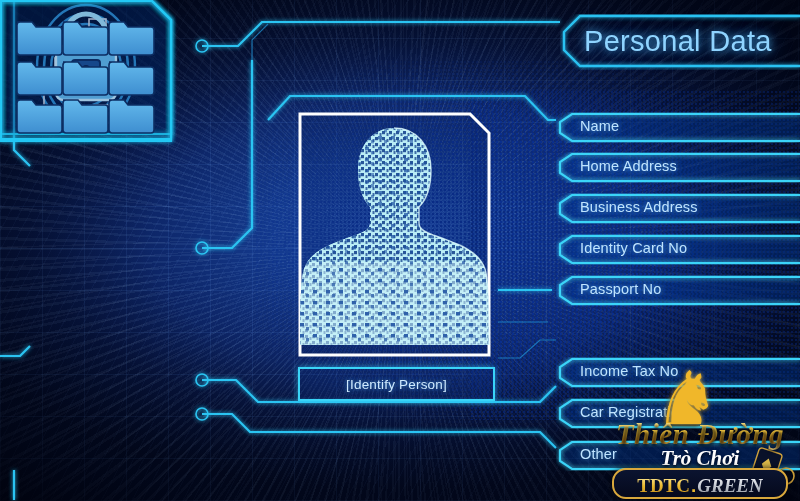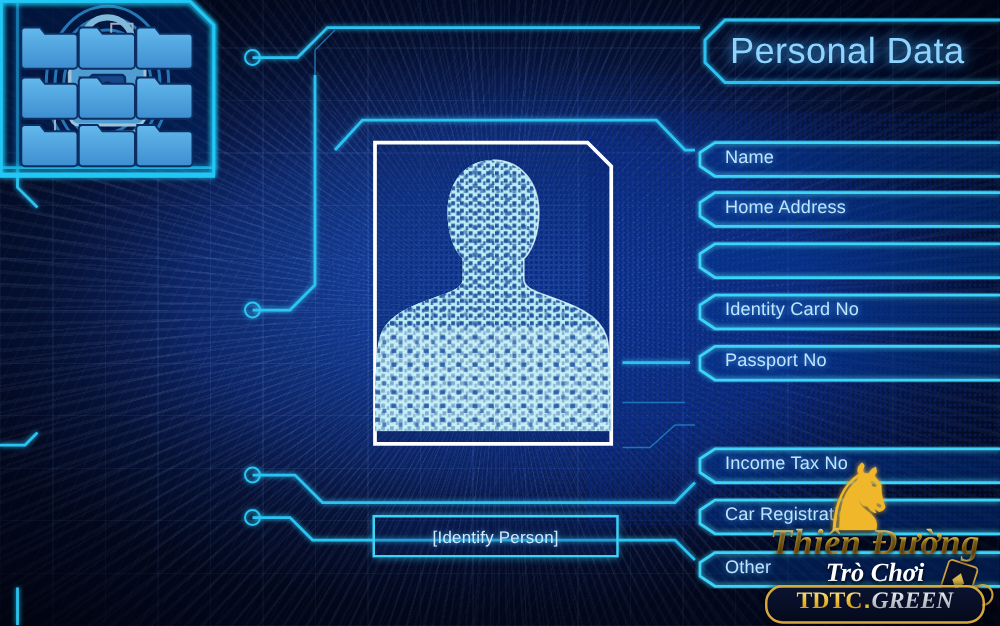--- a/index.html
+++ b/index.html
@@ -54,21 +54,21 @@
   #folder-panel{left:30px;top:342px;width:172px;height:140px;}
 
   .frame-svg{position:absolute;left:0;top:0;overflow:visible;}
 
   
   #person-frame{position:absolute;left:298px;top:112px;width:193px;height:245px;}
   #person-frame .pf-border{position:absolute;inset:0;}
   #identify-box{position:absolute;left:298px;top:367px;width:193px;height:30px;
     border:2px solid #3ad4f8;box-shadow:0 0 6px rgba(58,212,248,.6);
     display:flex;align-items:center;justify-content:center;
-    background:rgba(12,45,120,.25);margin-top:45px;}
+    background:rgba(12,45,120,.25);}
   #identify-box span{color:#cfeaff;font-size:13.5px;letter-spacing:.2px;
     text-shadow:0 0 5px rgba(90,190,255,.8);}
 
   
   #header{position:absolute;left:560px;top:14px;width:240px;height:56px;}
   #header .htext{position:absolute;left:24px;top:11px;color:#8fd4ff;
     font-size:29px;letter-spacing:.3px;
     text-shadow:0 0 9px rgba(80,190,255,.85),0 0 20px rgba(50,140,255,.5);text-align:center;}
 
   
@@ -94,21 +94,21 @@
     background:linear-gradient(180deg,#fff2b0 0%,#f3c63c 40%,#c9891a 70%,#f6dd8a 100%);
     -webkit-background-clip:text;background-clip:text;color:transparent;
     text-shadow:0 2px 3px rgba(0,0,0,.65);}
   .wm-line2{position:absolute;left:2px;top:78px;width:200px;text-align:center;
     font-family:"Liberation Serif",serif;font-style:italic;font-weight:bold;
     font-size:21px;color:#ffffff;text-shadow:0 2px 3px rgba(0,0,0,.7);}
   .wm-pill{position:absolute;left:14px;top:100px;width:172px;height:27px;
     border-radius:14px;border:2px solid #d9a83c;
     background:linear-gradient(180deg,#0b1430 0%,#05091c 100%);
     box-shadow:0 0 6px rgba(0,0,0,.8);
-    display:flex;align-items:flex-start;justify-content:center;}
+    display:flex;align-items:flex-end;justify-content:center;}
   .wm-tdtc{font-family:"Liberation Serif",serif;font-weight:bold;font-size:19px;
     background:linear-gradient(180deg,#fff0a8 0%,#eab92f 50%,#b8801a 100%);
     -webkit-background-clip:text;background-clip:text;color:transparent;}
   .wm-dot{color:#eab92f;font-size:19px;font-weight:bold;margin:0 1px;}
   .wm-green{font-family:"Liberation Serif",serif;font-weight:bold;font-size:19px;
     font-style:italic;
     background:linear-gradient(180deg,#ffffff 0%,#c9cdd6 45%,#8a9099 100%);
     -webkit-background-clip:text;background-clip:text;color:transparent;}
   .wm-cards{position:absolute;left:148px;top:78px;width:52px;height:44px;opacity:.95;}
 </style>
@@ -288,20 +288,21 @@
     <svg width="244" height="31" viewBox="0 0 244 31" style="position:absolute;left:0;top:0">
       <path d="M244,2 H16 L4,10 V21 L16,29 H244" fill="rgba(16,60,150,.22)" stroke="#3ad4f8" stroke-width="2.2" filter="url(#glow)"></path>
     </svg>
     <div class="ftext">Home Address</div>
   </div>
 
   <div class="field" style="top:193px">
     <svg width="244" height="31" viewBox="0 0 244 31" style="position:absolute;left:0;top:0">
       <path d="M244,2 H16 L4,10 V21 L16,29 H244" fill="rgba(16,60,150,.22)" stroke="#3ad4f8" stroke-width="2.2" filter="url(#glow)"></path>
     </svg>
+    <div class="ftext">Business Address</div>
   </div>
 
   <div class="field" style="top:234px">
     <svg width="244" height="31" viewBox="0 0 244 31" style="position:absolute;left:0;top:0">
       <path d="M244,2 H16 L4,10 V21 L16,29 H244" fill="rgba(16,60,150,.22)" stroke="#3ad4f8" stroke-width="2.2" filter="url(#glow)"></path>
     </svg>
     <div class="ftext">Identity Card No</div>
   </div>
 
   <div class="field" style="top:275px">

